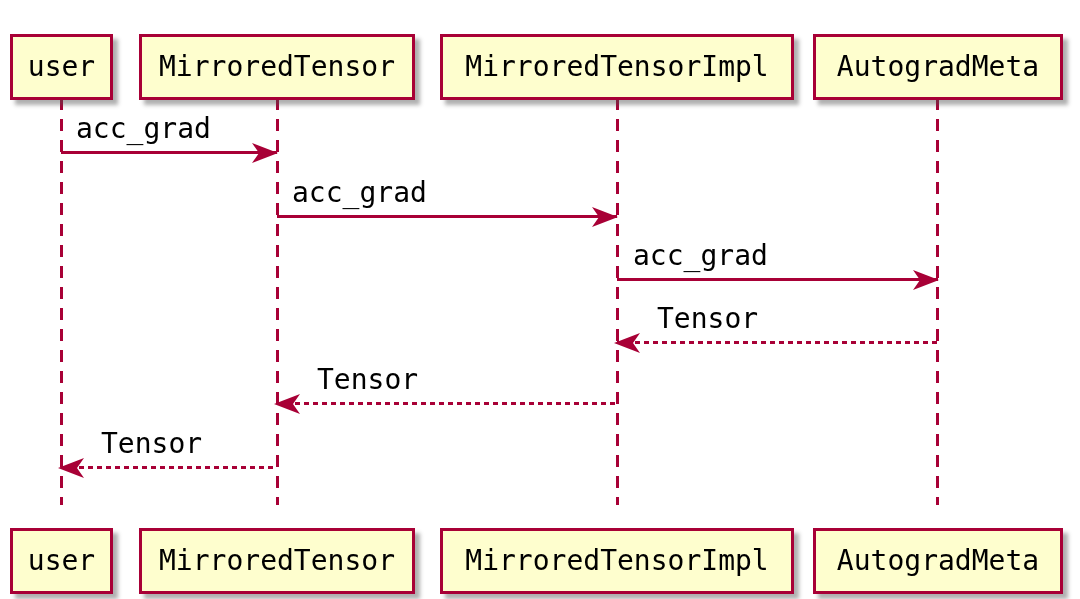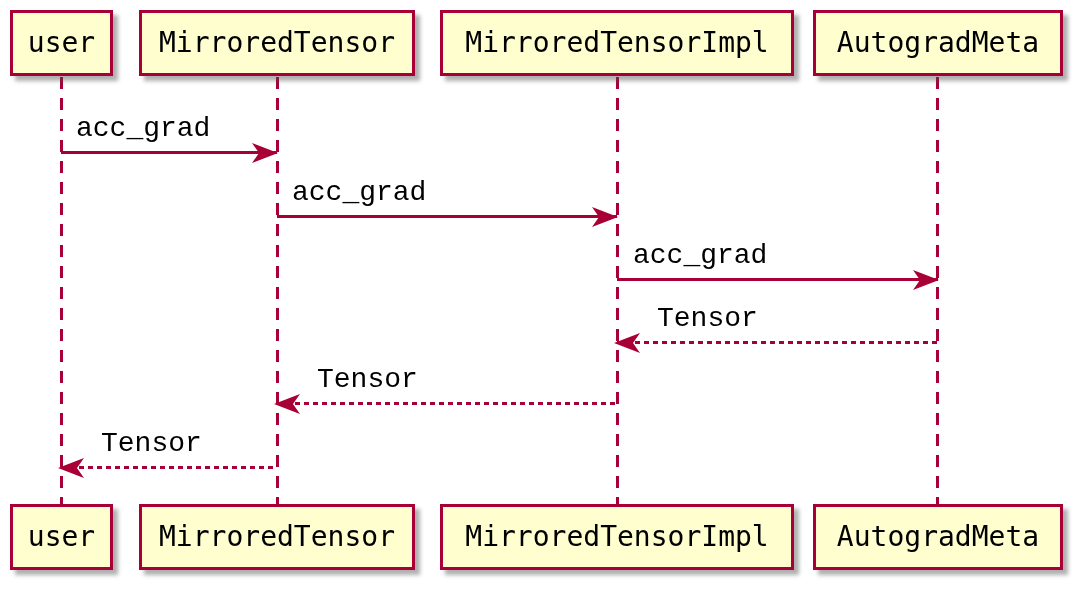--- a/index.html
+++ b/index.html
@@ -6,29 +6,29 @@
   .canvas{
     position:relative;width:1080px;height:599px;background:#ffffff;overflow:hidden;
     font-family:"DejaVu Sans Mono","Liberation Mono",monospace;color:#000;
   }
   .participant{
     position:absolute;height:66px;box-sizing:border-box;
     background:var(--participant-fill,#FEFECE);
     border:3px solid var(--participant-border,#A80036);
     box-shadow:5px 5px 4px rgba(80,80,80,0.45);
     display:flex;align-items:center;justify-content:center;
-    font-size:28px;line-height:1;white-space:nowrap;
+    font-size:28px;line-height:1;white-space:nowrap;margin-top:24px;
   }
   .lifeline{
     position:absolute;width:3px;top:77px;height:428px;
     background:repeating-linear-gradient(180deg,
       var(--line,#A80036) 0px, var(--line,#A80036) 12px,
       transparent 12px, transparent 21px);
   }
-  .msg{position:absolute;height:43px;font-family:Liberation Mono, monospace;}
+  .msg{position:absolute;height:43px;}
   .msg-label{
     position:absolute;bottom:9px;font-size:28px;line-height:1.15;white-space:nowrap;
   }
   .msg-line{position:absolute;left:0;right:0;bottom:0;height:3px;}
   .msg-line.solid{background:var(--line,#A80036);}
   .msg-line.dashed{
     background:repeating-linear-gradient(90deg,
       var(--line,#A80036) 0px, var(--line,#A80036) 5px,
       transparent 5px, transparent 9px);
   }

